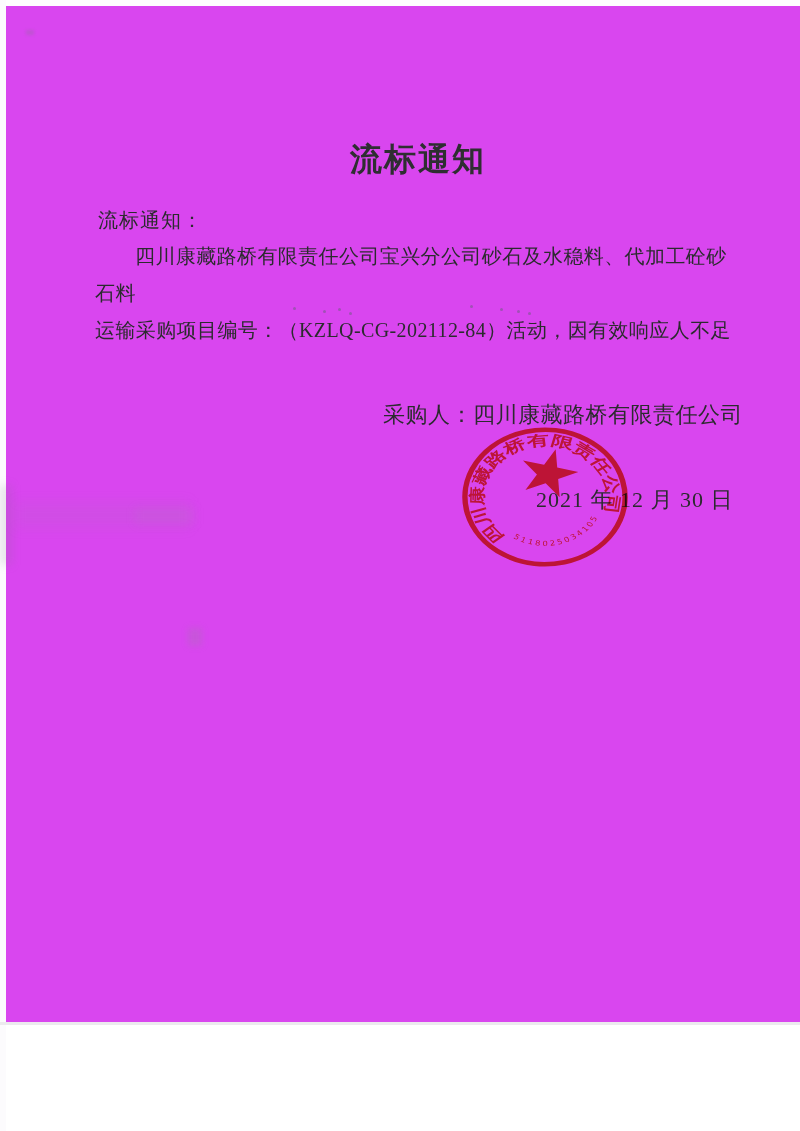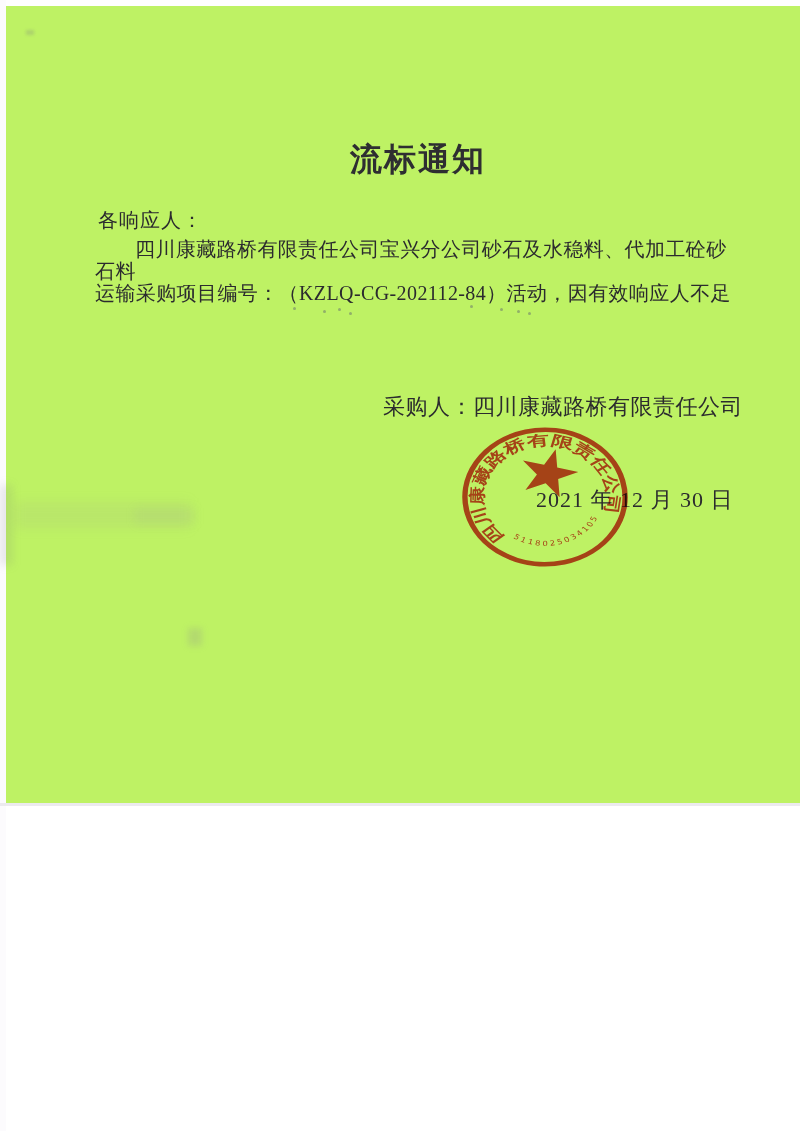--- a/index.html
+++ b/index.html
@@ -6,22 +6,22 @@
     margin: 0;
     padding: 0;
     width: 800px;
     height: 1131px;
     overflow: hidden;
     font-family: "Liberation Serif", "DejaVu Serif", serif;
   }
   .scan-page {
     position: relative;
     width: 800px;
-    height: 806px;
-    background: #bef264;
+    height: 1025px;
+    background: #d946ef;
     color: #2b2b2e;
   }
   .edge-top {
     position: absolute; left: 0; top: 0; width: 800px; height: 6px;
     background: #fefefe;
   }
   .edge-left {
     position: absolute; left: 0; top: 0; width: 6px; height: 1131px;
     background: #fcfbfd;
   }
@@ -45,28 +45,28 @@
     left: 98px; top: 207px;
     font-size: 20px;
     letter-spacing: 1px;
     color: #2b2b2e;
   }
   .body-paragraph {
     position: absolute;
     left: 95px; top: 238px;
     width: 646px;
     font-size: 20px;
-    line-height: 22px;
+    line-height: 37px;
     letter-spacing: 0.4px;
     color: #2b2b2e;
   }
   .body-line-indent { text-indent: 40px; }
   .buyer-line {
     position: absolute;
-    left: 383px; top: 392px;
+    left: 383px; top: 400px;
     font-size: 22px;
     letter-spacing: 0.5px;
     color: #2b2b2e;
     z-index: 2;
   }
   .date-line {
     position: absolute;
     left: 536px; top: 485px;
     font-size: 22px;
     letter-spacing: 1px;
@@ -113,21 +113,21 @@
 <body>
 
 <div class="scan-page">
 
   <div class="edge-top"></div>
   <div class="edge-left"></div>
   <div class="edge-bottom"></div>
 
   <h1 class="doc-title">流标通知</h1>
 
-  <div class="greeting">各响应人：</div>
+  <div class="greeting">流标通知：</div>
 
   <div class="body-paragraph">
     <div class="body-line-indent">四川康藏路桥有限责任公司宝兴分公司砂石及水稳料、代加工砼砂石料</div>
     <div>运输采购项目编号：（KZLQ-CG-202112-84）活动，因有效响应人不足</div>
   </div>
 
   <div class="buyer-line">采购人：四川康藏路桥有限责任公司</div>
 
   <div class="date-line">2021 年 12 月 30 日</div>
 

